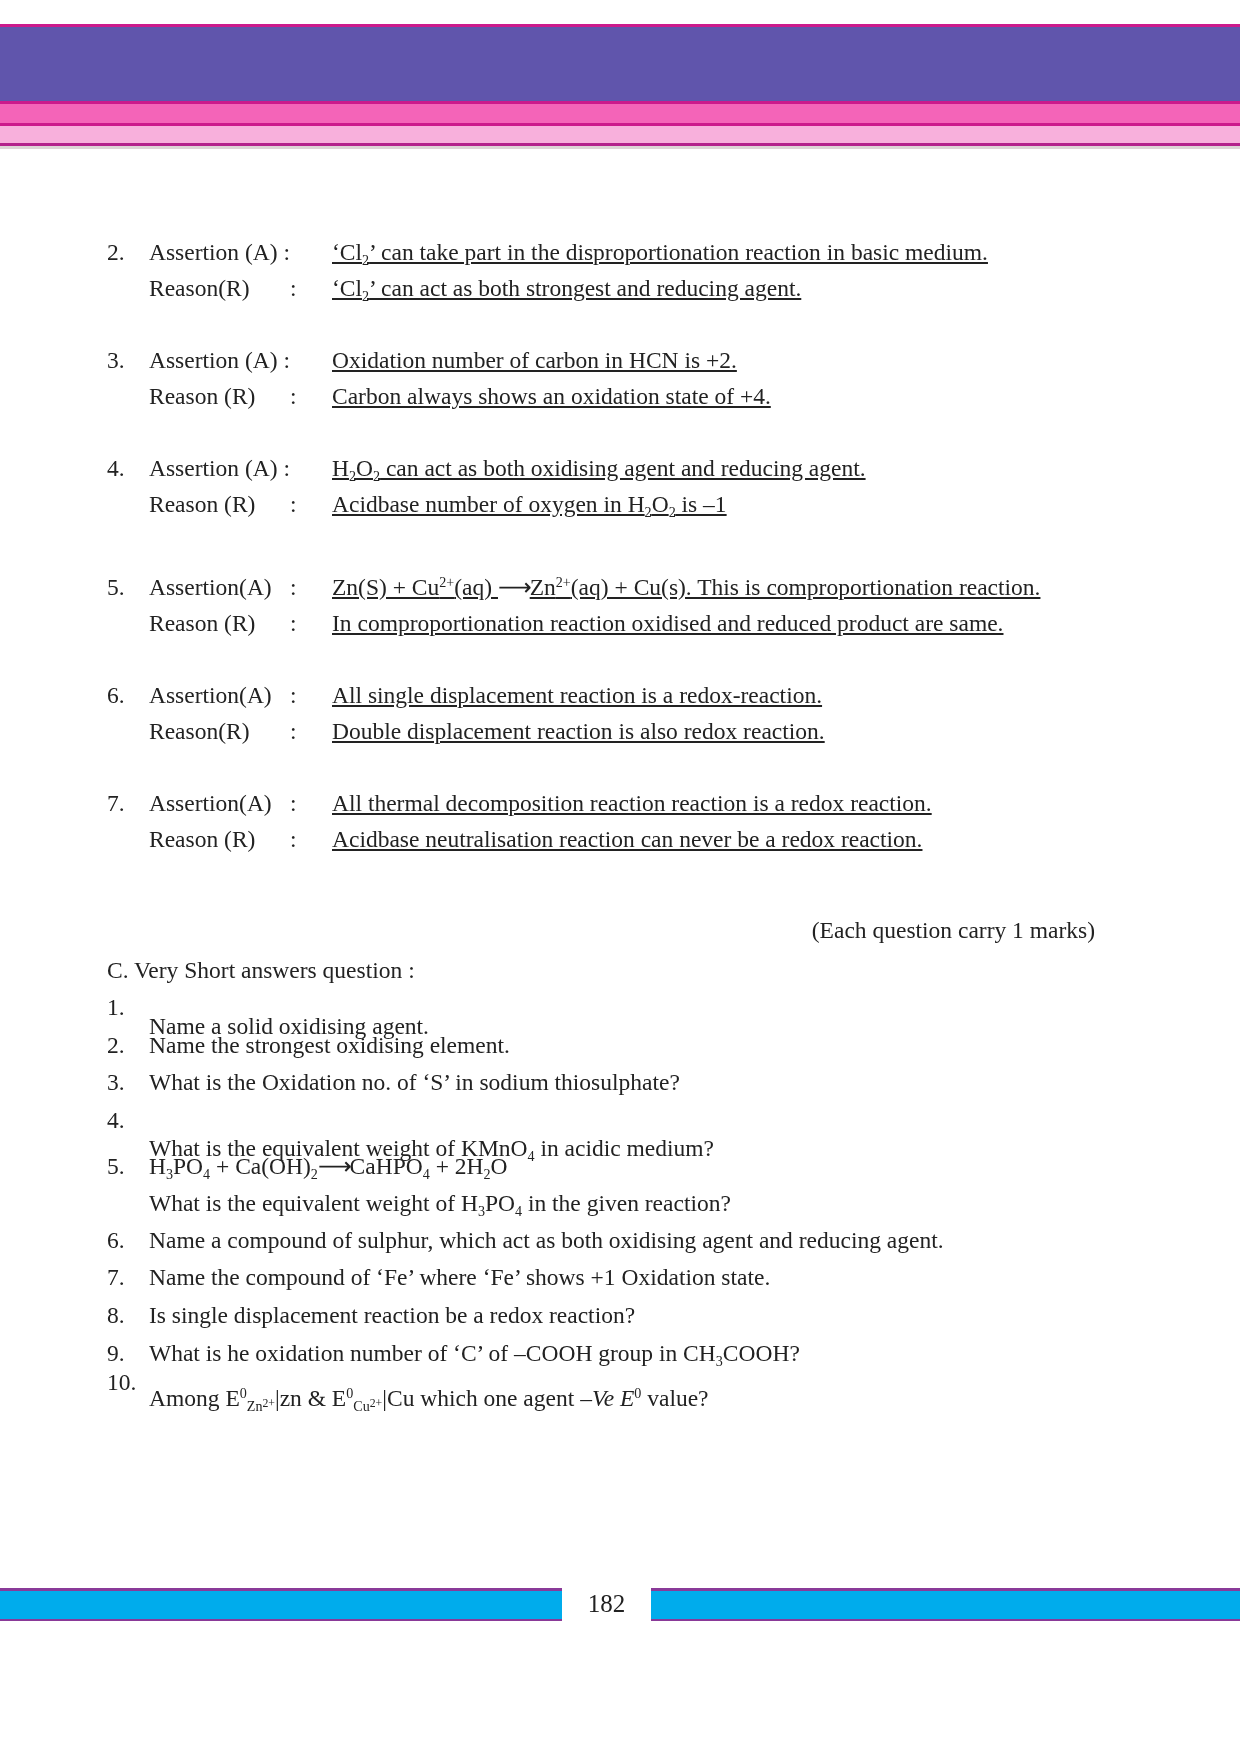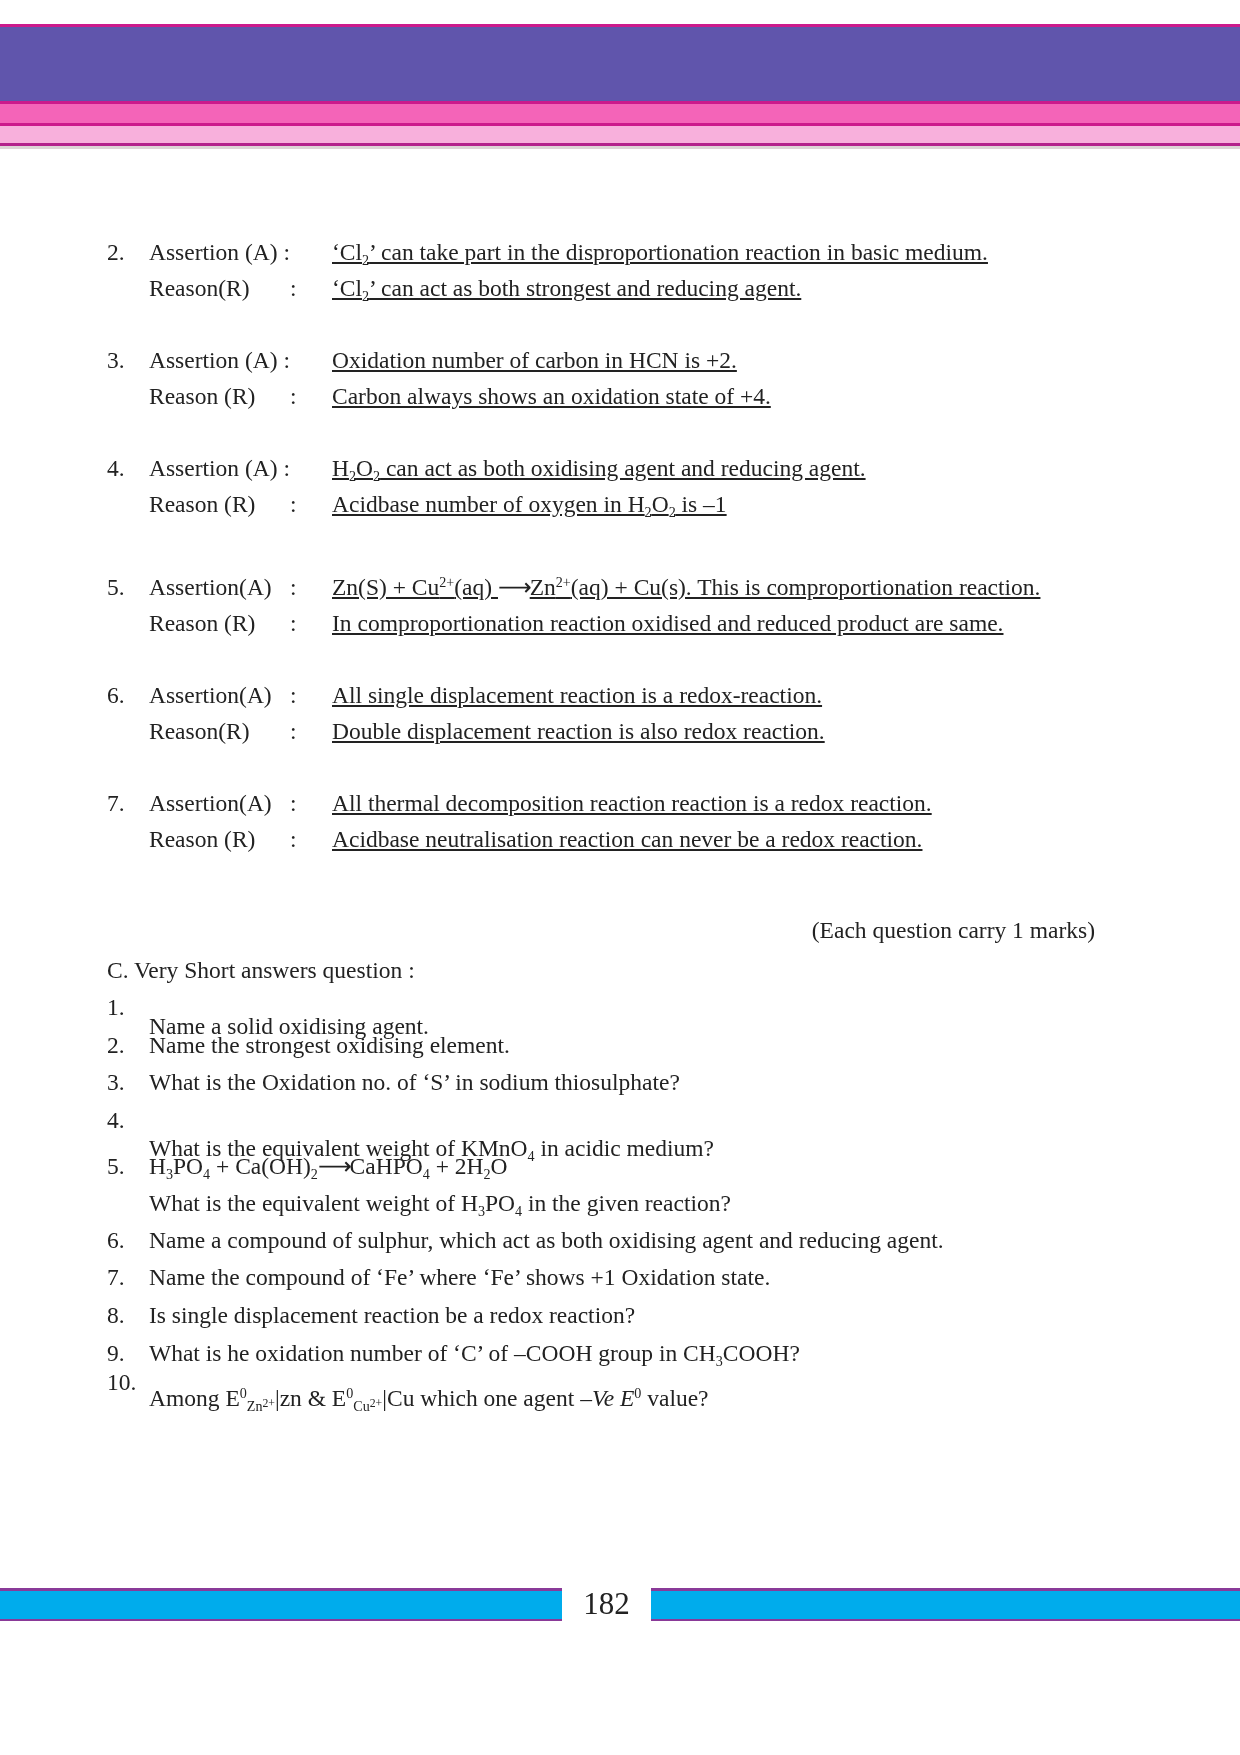--- a/index.html
+++ b/index.html
@@ -15,21 +15,21 @@
   .txt { left:332px;text-decoration:underline; }
   .qnum { left:107px; }
   .qtxt { left:149px; }
   sub { font-size:0.6em; vertical-align:-0.35em; line-height:0; }
   sup { font-size:0.6em; vertical-align:0.55em; line-height:0; }
   .arrow { display:inline-block; letter-spacing:-2px; }
   .bold { font-weight:normal;text-align:right; }
   .ital { font-style:italic;text-align:center; }
   .ftr-l { position:absolute; left:0; top:1588px; width:562px; height:33px; background:#00acec; border-top:3px solid #8a3a98; border-bottom:2px solid #8a3a98; box-sizing:border-box; }
   .ftr-r { position:absolute; left:651px; top:1588px; width:589px; height:33px; background:#00acec; border-top:3px solid #8a3a98; border-bottom:2px solid #8a3a98; box-sizing:border-box; }
-  .pgnum { position:absolute; left:562px; width:89px; top:1590px; text-align:center; font-size:31px; line-height:28px; }
+  .pgnum { position:absolute; left:562px; width:89px; top:1590px; text-align:center; font-size:25px; line-height:28px; }
 </style>
 </head>
 <body>
 
 <div class="hdr-purple"></div>
 <div class="hdr-pink"></div>
 <div class="hdr-lpink"></div>
 <div class="hdr-gray"></div>
 
 <div>

